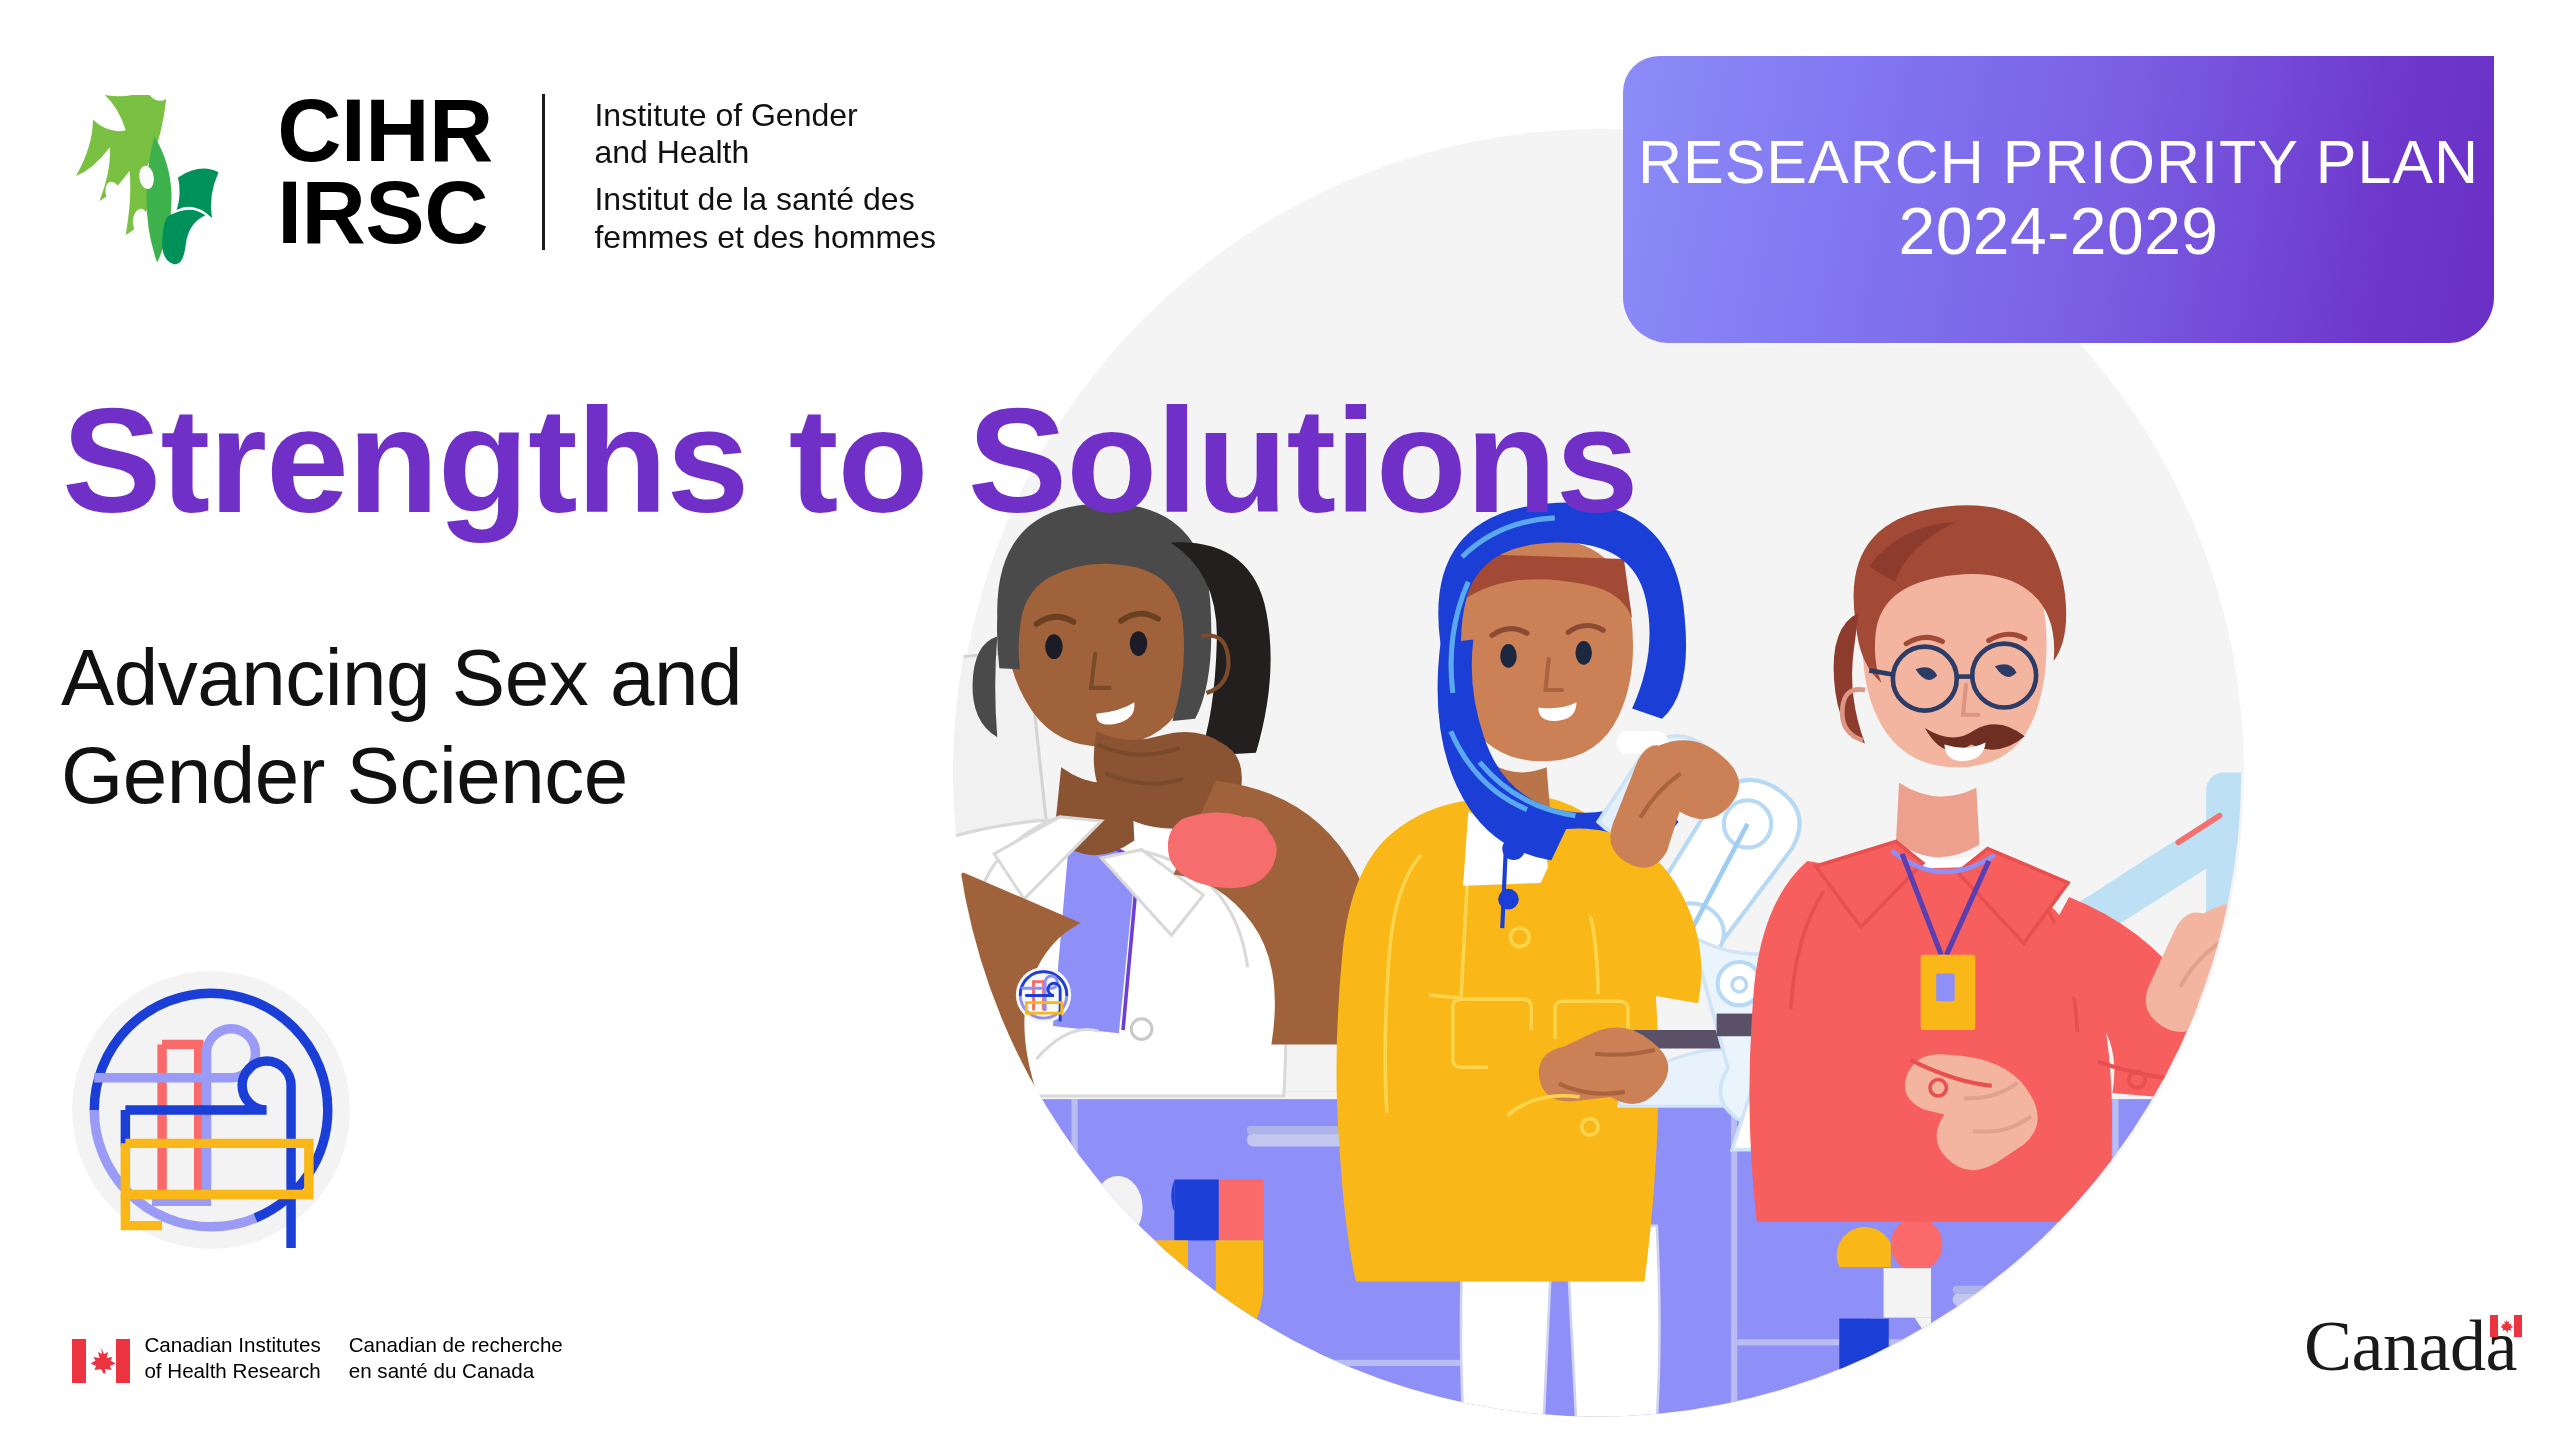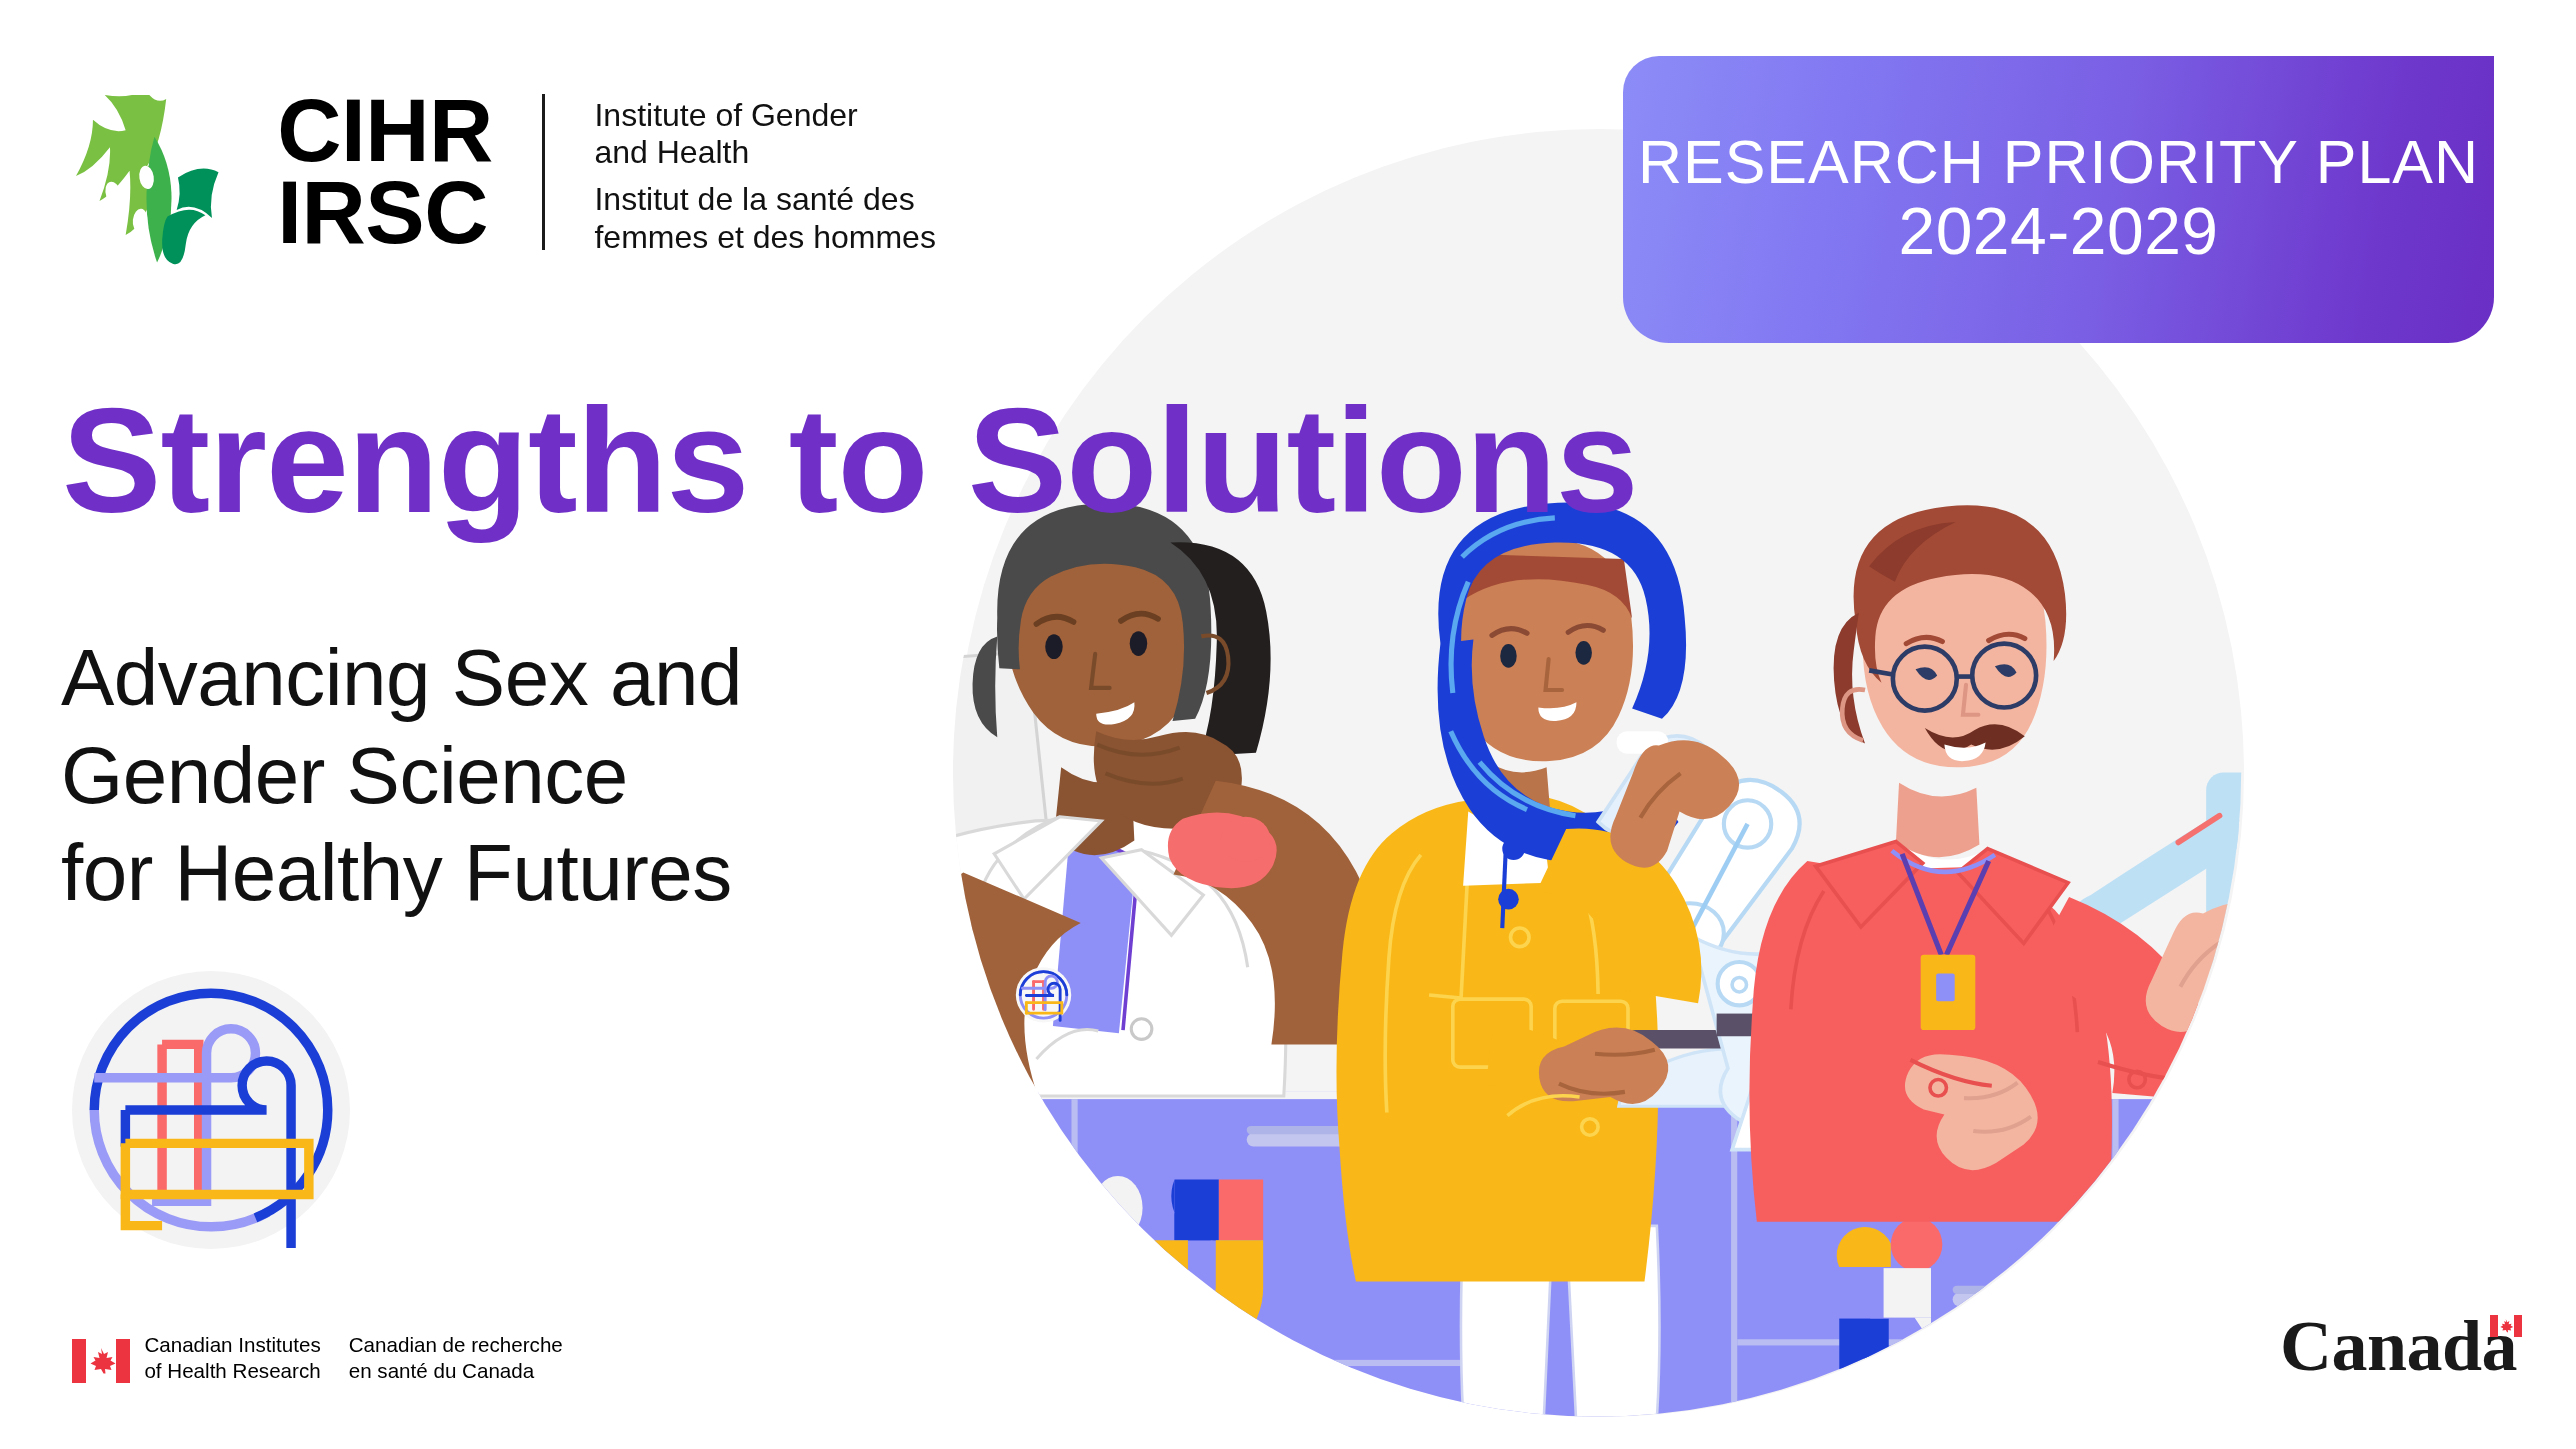--- a/index.html
+++ b/index.html
@@ -62,21 +62,21 @@
   .flag .bl{left:0;} .flag .br{right:0;}
   .flag .leafwrap{position:absolute;left:14px;right:14px;top:0;bottom:0;display:flex;align-items:center;justify-content:center;}
   .footer-cols{display:flex;margin-left:14.4px;}
   .footer-col{display:flex;flex-direction:column;line-height:1.25;}
   .footer-col div{font-size:20.6px;color:#000;white-space:nowrap;}
   .footer-col.fr{margin-left:28px;}
 
   
   .canada-mark{position:absolute;right:54px;top:1313px;display:flex;align-items:flex-start;}
   .canada-word{
-    font-family:"Liberation Serif",serif;font-size:72px;color:#1a1a1a;line-height:0.92;letter-spacing:-0.5px;font-weight:bold;
+    font-family:"Liberation Serif",serif;font-size:72px;color:#1a1a1a;line-height:0.92;letter-spacing:-0.5px;
   }
   .canada-flag{width:32px;height:21.6px;position:relative;margin-left:-27px;margin-top:2.1px;}
   .canada-flag .bar{position:absolute;top:0;bottom:0;width:8.2px;background:#ec3340;}
   .canada-flag .bl{left:0;} .canada-flag .br{right:0;}
   .canada-flag .lw{position:absolute;left:8.2px;right:8.2px;top:0;bottom:0;display:flex;align-items:center;justify-content:center;}
 
   
   .scene{position:absolute;left:855px;top:489px;width:1546px;height:960px;}
   .scene svg{display:block;width:100%;height:100%;}
 </style>
@@ -382,21 +382,20 @@
           <div>femmes et des hommes</div>
         </div>
       </div>
     </div>
   </div>
 
   <div class="h-title">Strengths to Solutions</div>
   <div class="h-sub">
     <div>Advancing Sex and</div>
     <div>Gender Science</div>
-    <div>for Healthy Futures</div>
   </div>
 
   <div class="emblem">
     <div class="disc"></div>
     <svg viewBox="0 0 500 500" style="position:absolute;inset:0;">
       <g fill="none" stroke-width="17" stroke-linecap="butt">
         <path d="M40 250 A210 210 0 0 0 250 460 A210 210 0 0 0 352 434" stroke="#9a9af7"></path>
         <path d="M40 250 A210 210 0 0 1 250 40 A210 210 0 0 1 460 250 A210 210 0 0 1 330 444" stroke="#1b3fd6"></path>
         <path d="M162 132 h66 v258" stroke="#fa6a6a"></path>
         <path d="M228 132 v266" stroke="#fa6a6a"></path>

